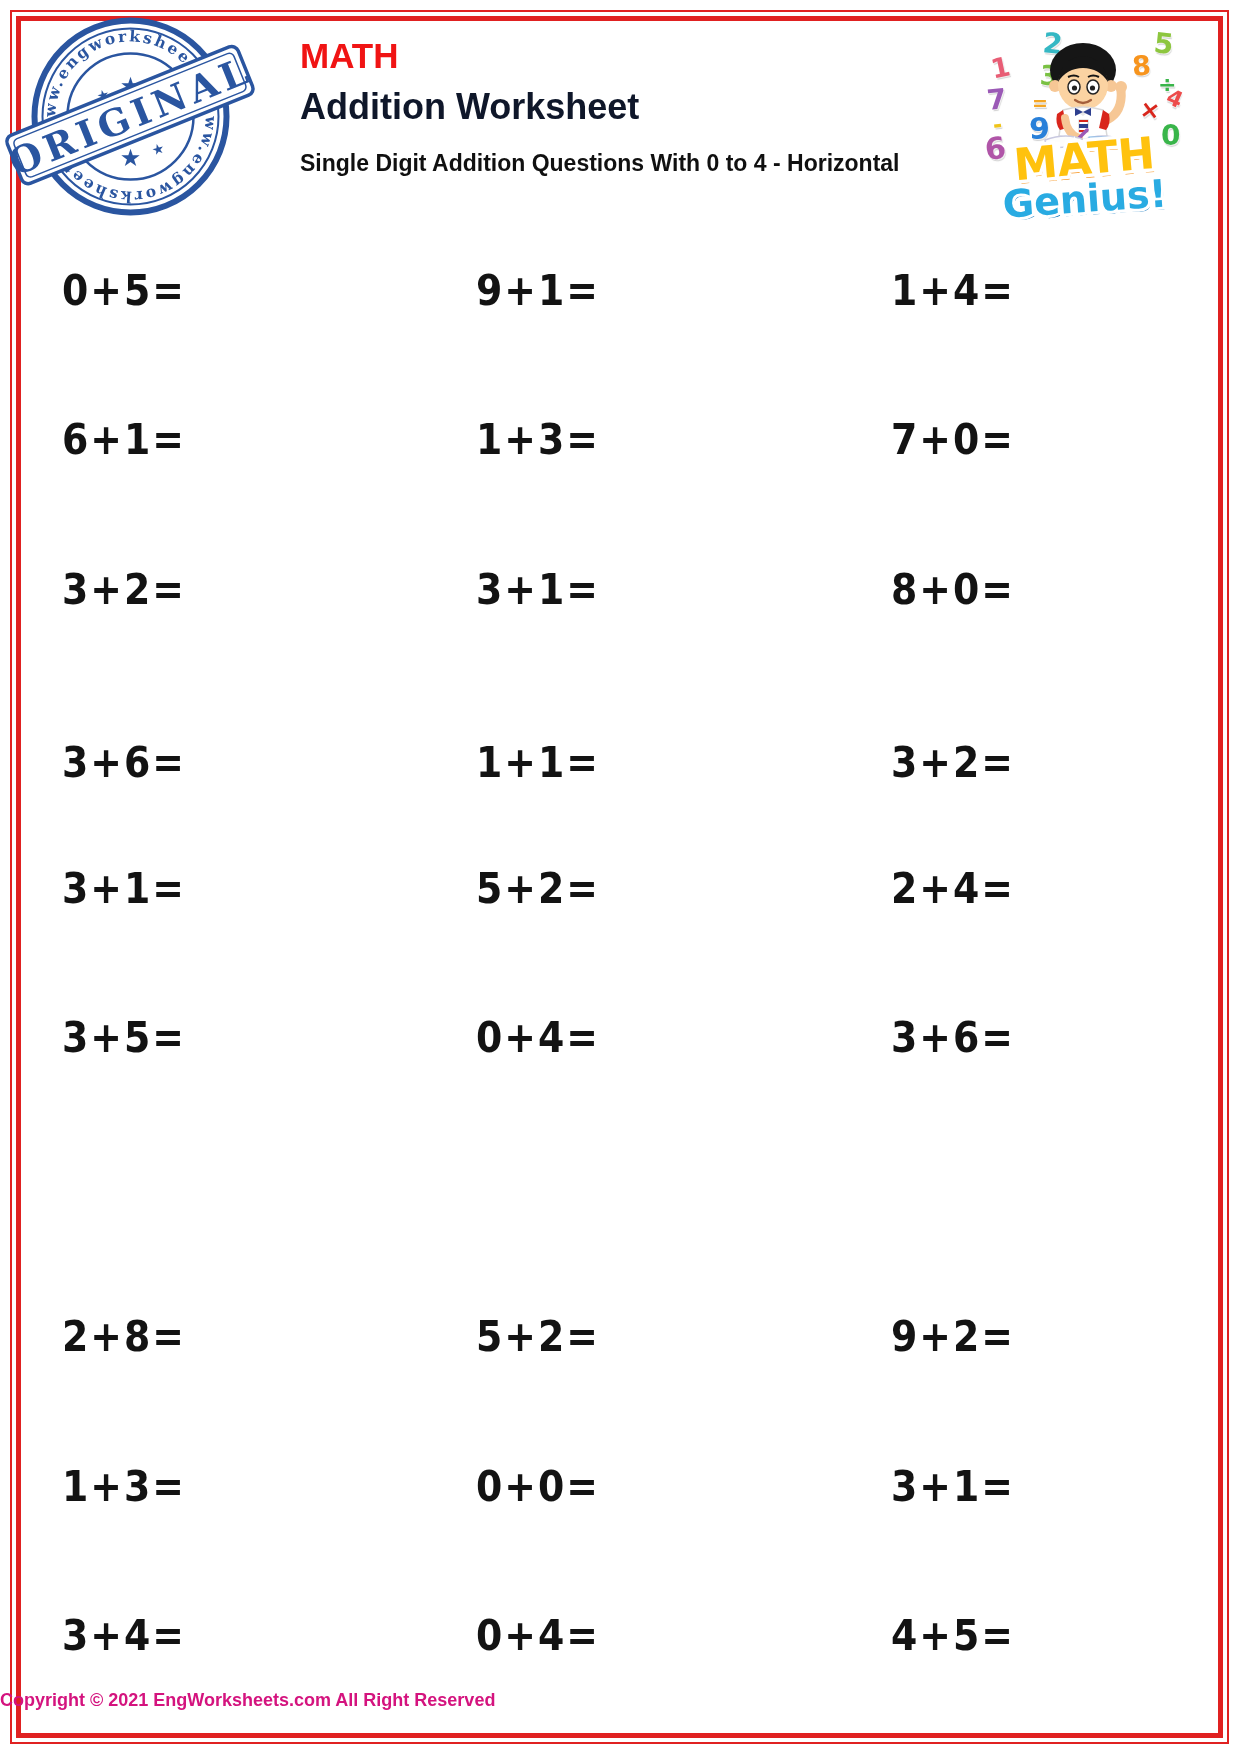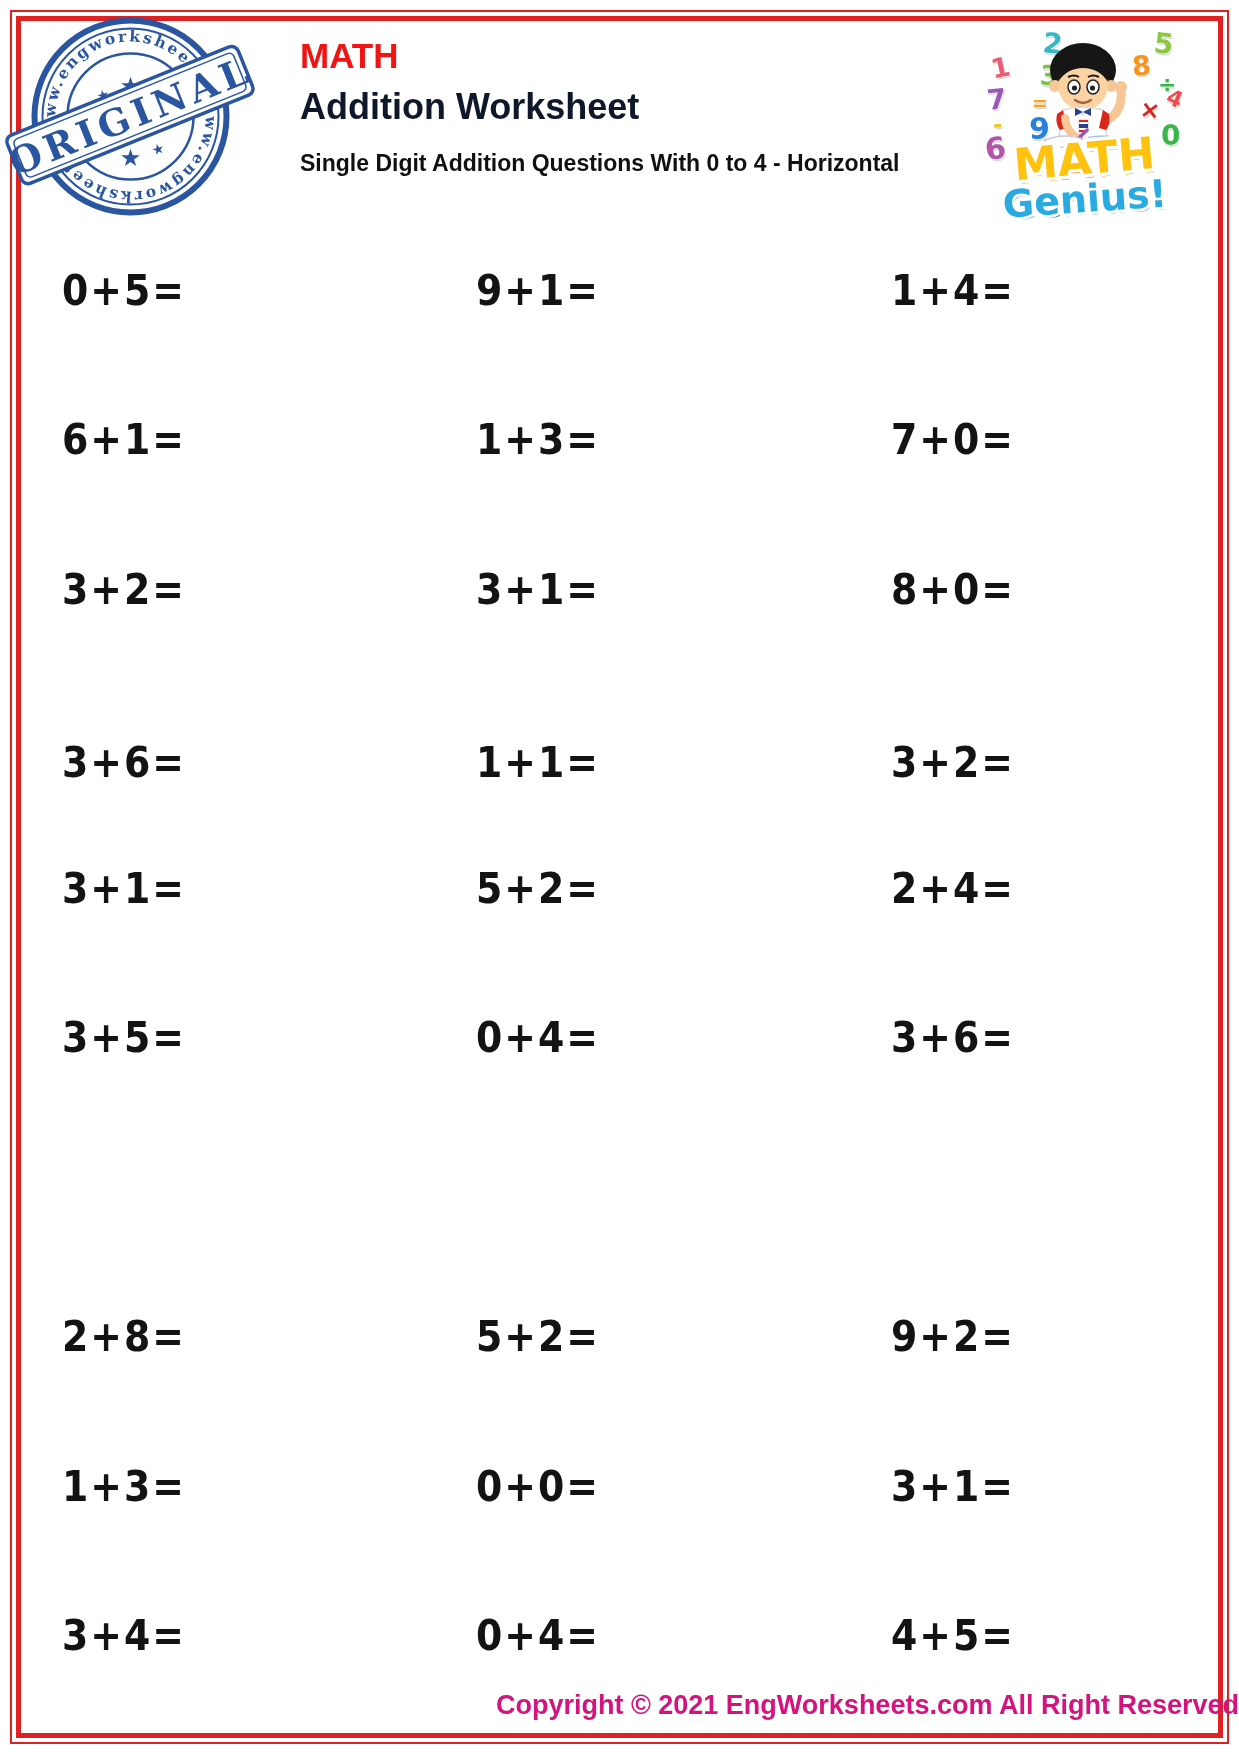--- a/index.html
+++ b/index.html
@@ -47,22 +47,22 @@
   .grid{position:absolute;inset:0;}
   .prob-row{position:absolute;left:0;width:100%;height:50px;}
   .prob{position:absolute;top:0;font-family:"DejaVu Sans","Liberation Sans",sans-serif;
         font-stretch:condensed;font-weight:bold;font-size:42px;color:#131313;
         letter-spacing:2px;line-height:1;white-space:nowrap;}
   .prob.c0{left:62px;text-align:right;}
   .prob.c1{left:476px;}
   .prob.c2{left:891px;}
 
   
-  .footer{position:absolute;left:0;top:1690px;width:100%;text-align:right;
-          font-size:27px;font-weight:bold;color:#d4137e;}
+  .footer{position:absolute;left:0;top:1690px;width:100%;text-align:left;
+          font-size:18px;font-weight:bold;color:#d4137e;}
 </style>
 </head>
 <body>
 
 <div class="page">
   <div class="border-outer"></div>
   <div class="border-inner"></div>
 
   <div class="stamp">
     <svg viewBox="0 0 205 205" width="205" height="205">

